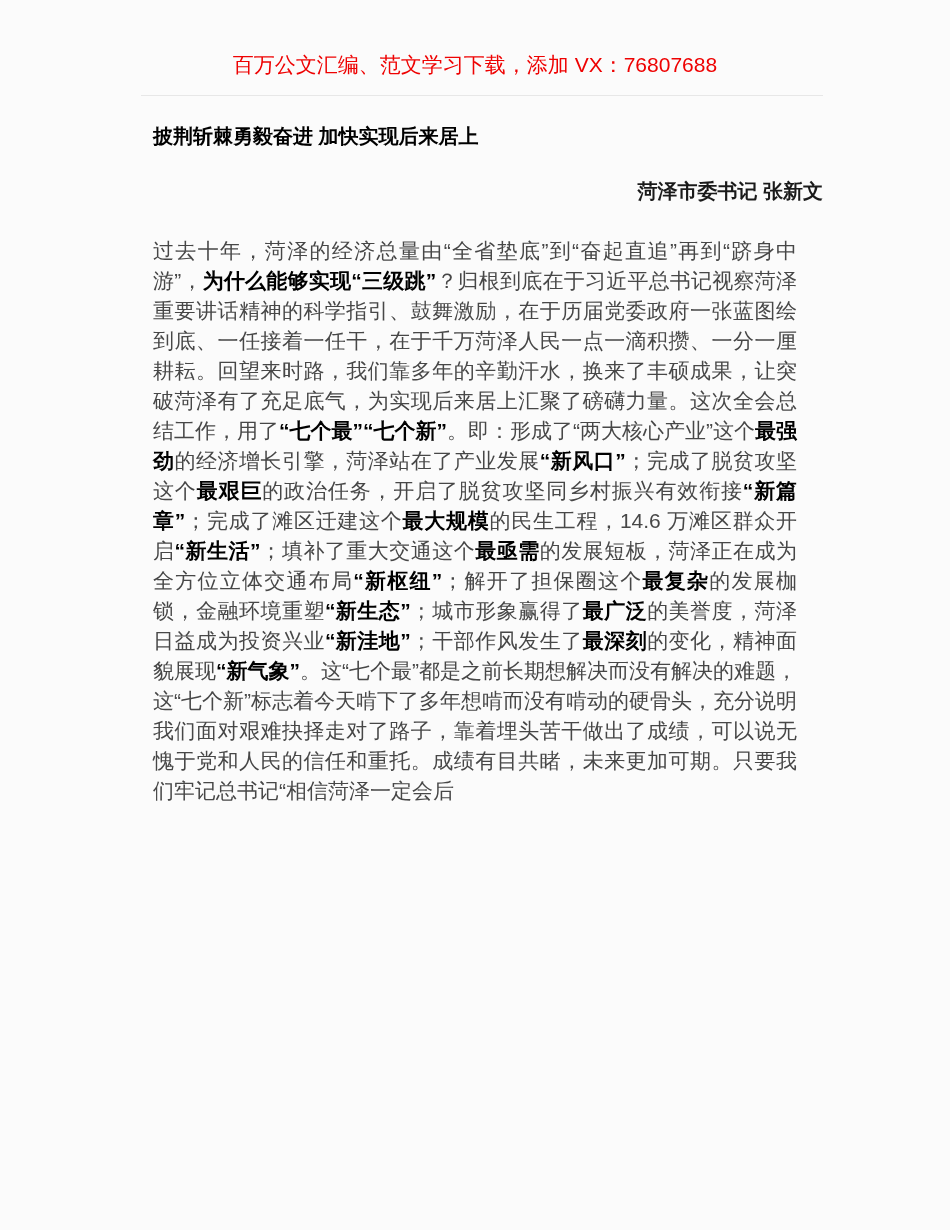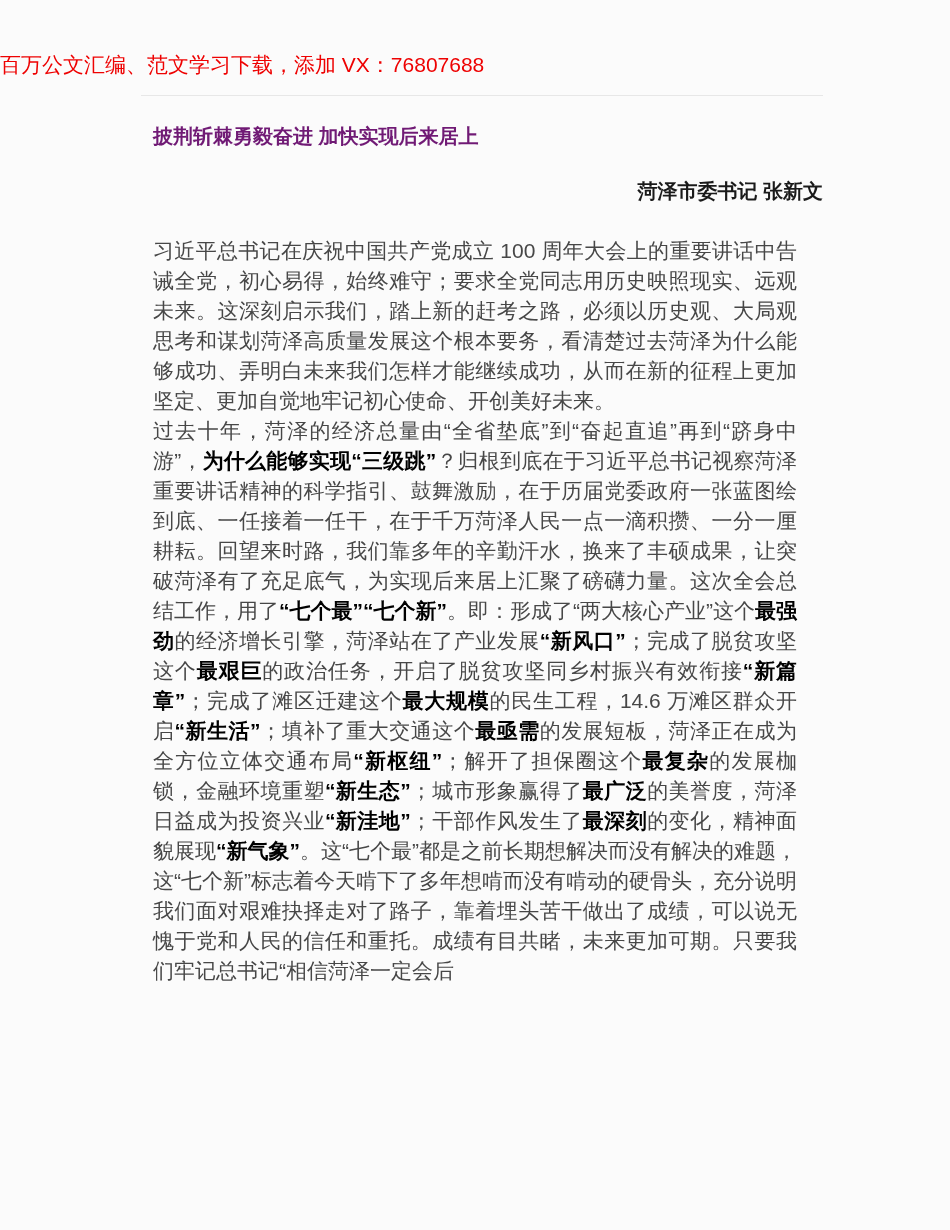--- a/index.html
+++ b/index.html
@@ -5,21 +5,21 @@
   html, body { margin: 0; padding: 0; }
   body {
     width: 950px;
     height: 1230px;
     background: #fbfbfb;
     font-family: "Liberation Sans", "DejaVu Sans", sans-serif;
     overflow: hidden;
   }
   .banner {
     padding-top: 53px;
-    text-align: left;
+    text-align: center;
     font-size: 21px;
     line-height: 24px;
     color: #ee0202;
     white-space: pre-wrap;
   }
   .article {
     margin-left: 141px;
     width: 682px;
   }
   .title {
@@ -36,21 +36,21 @@
     height: 0;
     border-bottom: 1px solid #e7e7e7;
   }
   .subhead {
     margin-top: 25px;
     padding-left: 12px;
     font-size: 20px;
     line-height: 30px;
     font-weight: 700;
   }
-  .subhead-red { color: #701a75; white-space: pre-wrap; }
+  .subhead-red { color: #000000; white-space: pre-wrap; }
   .subhead-black { color: #1a1a1a; white-space: pre-wrap; }
   .byline {
     margin-top: 25px;
     padding-left: 12px;
     font-size: 20px;
     line-height: 30px;
     font-weight: 700;
     color: #1a1a1a;
   }
   .byline div { white-space: pre-wrap; text-align: right; }
@@ -85,17 +85,16 @@
 
   <div class="subhead">
     <div class="subhead-red">披荆斩棘勇毅奋进 加快实现后来居上</div>
   </div>
 
   <div class="byline">
     <div>菏泽市委书记 张新文</div>
   </div>
 
   <div class="article-body">
-      <p class="body-para"><span>习近平总书记在庆祝中国共产党成立 100 周年大会上的重要讲话中告诫全党，初心易得，始终难守；要求全党同志用历史映照现实、远观未来。这深刻启示我们，踏上新的赶考之路，必须以历史观、大局观思考和谋划菏泽高质量发展这个根本要务，看清楚过去菏泽为什么能够成功、弄明白未来我们怎样才能继续成功，从而在新的征程上更加坚定、更加自觉地牢记初心使命、开创美好未来。</span></p>
       <p class="body-para"><span>过去十年，菏泽的经济总量由“全省垫底”到“奋起直追”再到“跻身中游”，</span><b>为什么能够实现“三级跳”</b><span>？归根到底在于习近平总书记视察菏泽重要讲话精神的科学指引、鼓舞激励，在于历届党委政府一张蓝图绘到底、一任接着一任干，在于千万菏泽人民一点一滴积攒、一分一厘耕耘。回望来时路，我们靠多年的辛勤汗水，换来了丰硕成果，让突破菏泽有了充足底气，为实现后来居上汇聚了磅礴力量。这次全会总结工作，用了</span><b>“七个最”“七个新”</b><span>。即：形成了“两大核心产业”这个</span><b>最强劲</b><span>的经济增长引擎，菏泽站在了产业发展</span><b>“新风口”</b><span>；完成了脱贫攻坚这个</span><b>最艰巨</b><span>的政治任务，开启了脱贫攻坚同乡村振兴有效衔接</span><b>“新篇章”</b><span>；完成了滩区迁建这个</span><b>最大规模</b><span>的民生工程，14.6 万滩区群众开启</span><b>“新生活”</b><span>；填补了重大交通这个</span><b>最亟需</b><span>的发展短板，菏泽正在成为全方位立体交通布局</span><b>“新枢纽”</b><span>；解开了担保圈这个</span><b>最复杂</b><span>的发展枷锁，金融环境重塑</span><b>“新生态”</b><span>；城市形象赢得了</span><b>最广泛</b><span>的美誉度，菏泽日益成为投资兴业</span><b>“新洼地”</b><span>；干部作风发生了</span><b>最深刻</b><span>的变化，精神面貌展现</span><b>“新气象”</b><span>。这“七个最”都是之前长期想解决而没有解决的难题，这“七个新”标志着今天啃下了多年想啃而没有啃动的硬骨头，充分说明我们面对艰难抉择走对了路子，靠着埋头苦干做出了成绩，可以说无愧于党和人民的信任和重托。成绩有目共睹，未来更加可期。只要我们牢记总书记“相信菏泽一定会后</span></p>
     </div>
 
 </div>
 
 </body></html>

